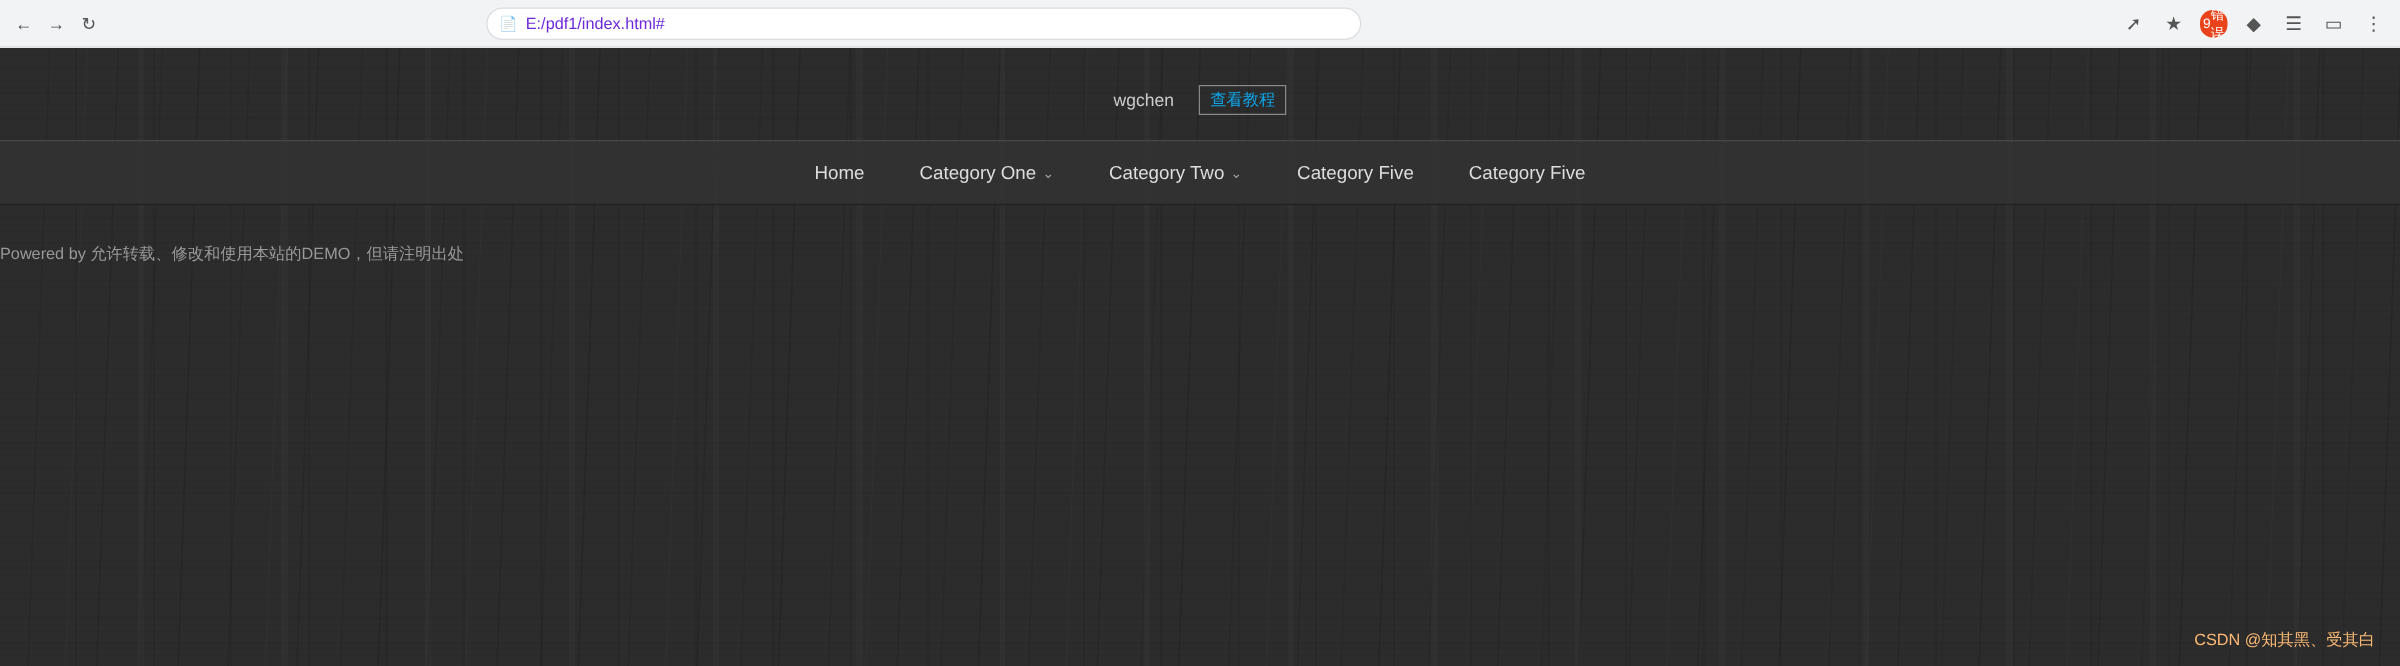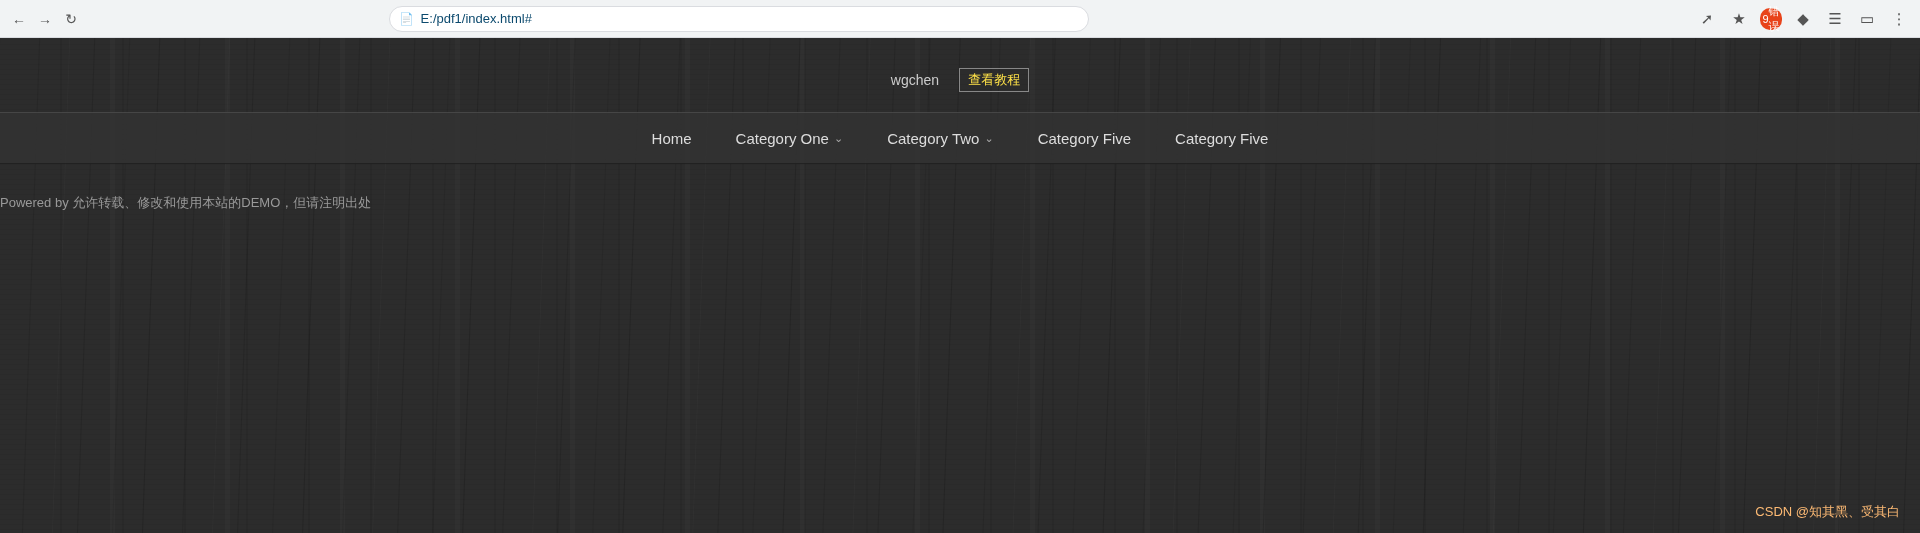--- a/index.html
+++ b/index.html
@@ -107,21 +107,21 @@
       gap: 20px;
       color: #cccccc;
       font-size: 14px;
     }
 
     .header-author {
       color: #cccccc;
     }
 
     .header-link {
-      color: #fde047;
+      color: #0ea5e9;
       border: 1px solid #888;
       padding: 2px 8px;
       font-size: 13px;
       cursor: pointer;
       background: transparent;
       text-decoration: none;
       text-align: center;
     }
 
     
@@ -230,21 +230,21 @@
       align-items: center;
       padding: 0 10px;
       font-size: 13px;
       color: #333;
       gap: 6px;
       margin: 0 auto;
     }
 
     .browser-url-text {
       font-size: 13px;
-      color: #0c4a6e;
+      color: #6d28d9;
     }
 
     .browser-url-icon {
       font-size: 12px;
       color: #666;
     }
 
     .browser-right-icons {
       display: flex;
       align-items: center;

